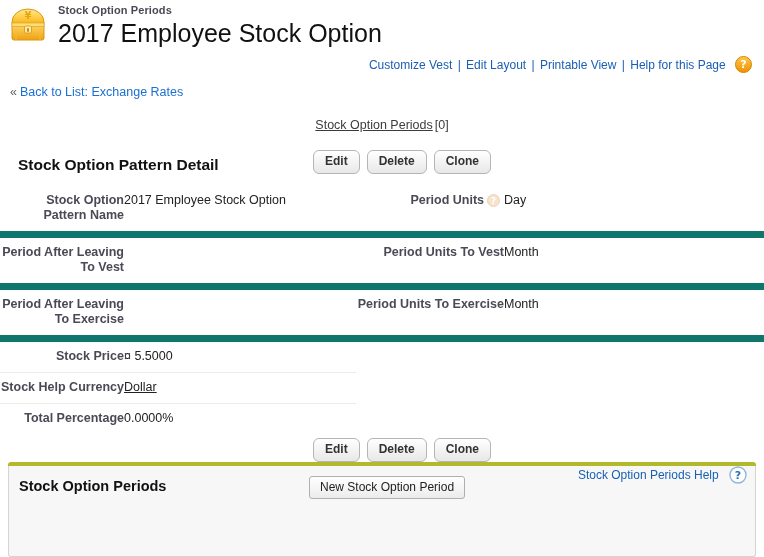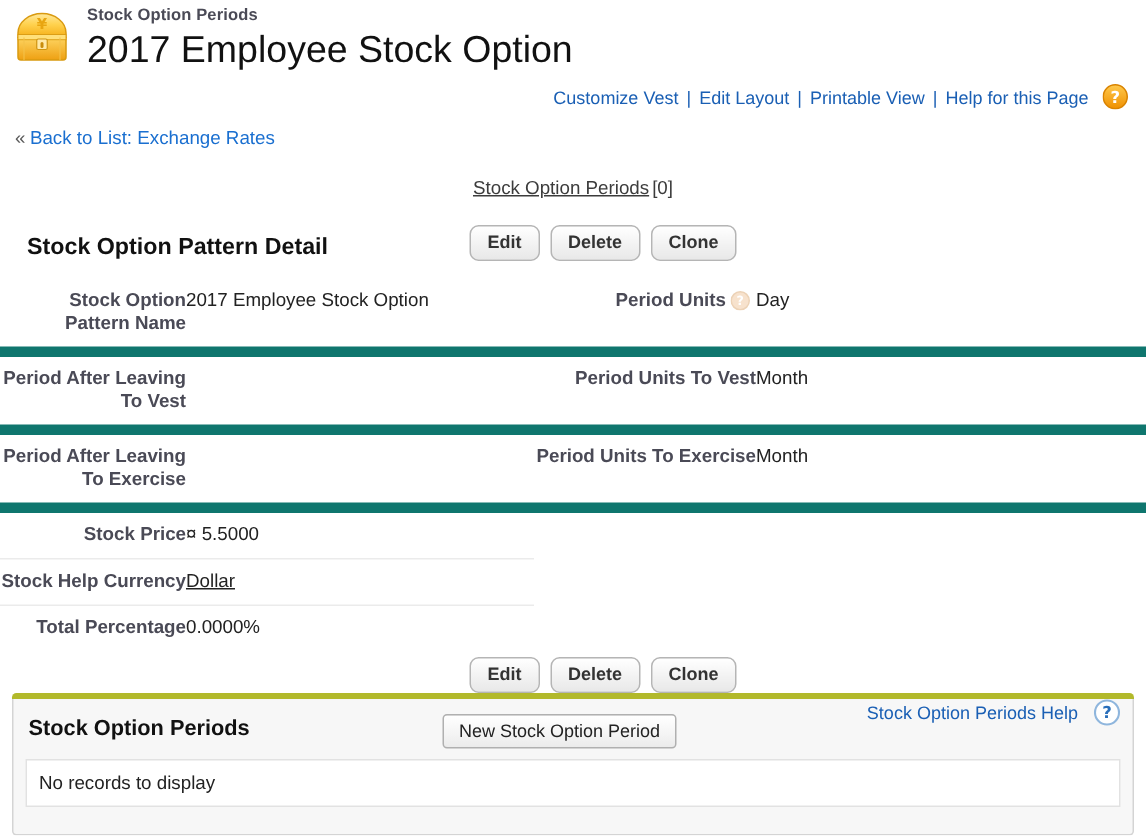--- a/index.html
+++ b/index.html
@@ -223,21 +223,21 @@
     padding-left: 10px;
   }
   .related-title {
     font-size: 14.5px;
     font-weight: bold;
     color: #111111;
     line-height: 40px;
   }
   .related-btn-wrap {
     position: absolute;
-    left: 286px;
+    left: 300px;
     top: 10px;
   }
   .new-btn {
     display: inline-block;
     font-family: "Liberation Sans", sans-serif;
     font-size: 12px;
     color: #222222;
     background: linear-gradient(to bottom, #ffffff 0%, #f4f4f4 60%, #ebebeb 100%);
     border: 1px solid #b0b0b0;
     border-radius: 3px;
@@ -411,14 +411,13 @@
     <span class="related-help">
       <a href="#">Stock Option Periods Help</a>
       <span class="help-circle">
         <svg width="18" height="18" viewBox="0 0 18 18">
           <circle cx="9" cy="9" r="8" fill="#ffffff" stroke="#8fb6dd" stroke-width="1.4"></circle>
           <text x="9" y="12.8" font-size="11" font-weight="bold" font-family="DejaVu Sans, sans-serif" fill="#2a6fba" text-anchor="middle">?</text>
         </svg>
       </span>
     </span>
   </div>
-  <div class="empty-box">No records to display</div>
 </div>
 
 </body></html>

